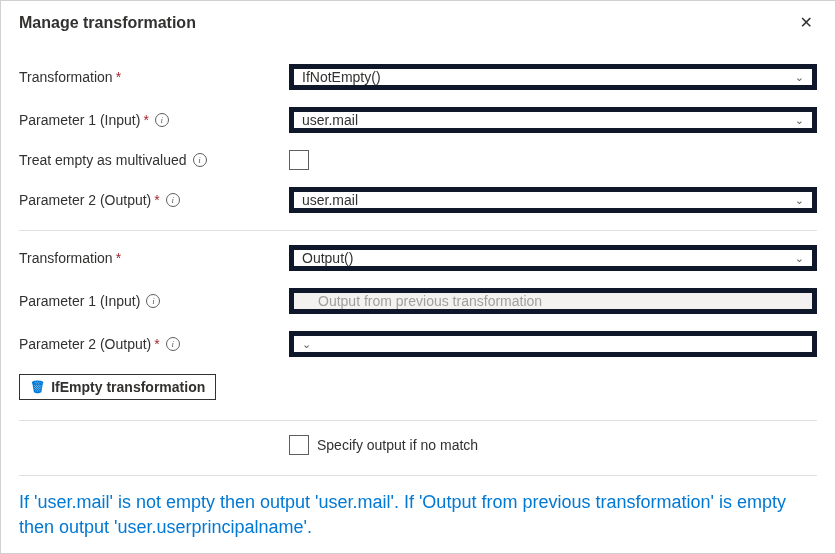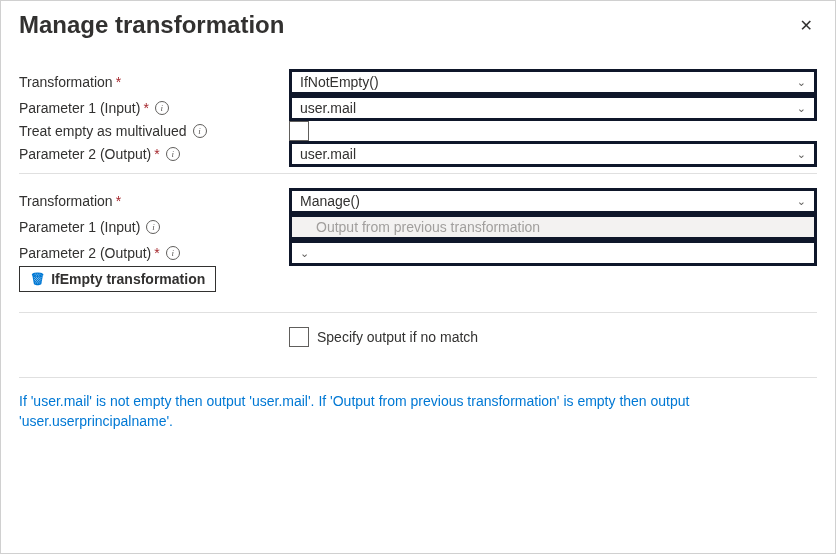--- a/index.html
+++ b/index.html
@@ -14,34 +14,35 @@
       padding: 10px 18px;
       position: relative;
     }
     .header {
       display: flex;
       justify-content: space-between;
       align-items: center;
       margin-bottom: 30px;
     }
     .title {
-      font-size: 24px;
+      font-size: 16px;
       font-weight: 600;
       color: #323130;
     }
     .close {
       font-size: 16px;
       font-weight: 300;
       cursor: pointer;
       color: #323130;
       padding: 2px 4px;
     }
     .row {
       display: flex;
       align-items: center;
+      margin-bottom: 17px;
     }
     .label-col {
       width: 270px;
       flex-shrink: 0;
       display: flex;
       align-items: center;
       font-size: 14px;
       color: #323130;
     }
     .req {
@@ -62,21 +63,21 @@
       font-style: italic;
       font-family: Georgia, serif;
     }
     .field-col {
       flex: 1;
     }
     .select {
       display: flex;
       align-items: center;
       justify-content: space-between;
-      border: 3px solid #0f172a;
+      border: 5px solid #0f172a;
       background: #fff;
       height: 26px;
       padding: 0 8px;
       cursor: pointer;
       font-size: 14px;
     }
     .select.disabled {
       background: #f3f2f1;
       color: #a19f9d;
       cursor: default;
@@ -112,28 +113,28 @@
     }
     .remove-btn .trash {
       color: #0078d4;
       margin-right: 6px;
       font-size: 12px;
     }
     .spec-row {
       display: flex;
       align-items: center;
       margin-left: 270px;
-      margin-bottom: 30px;
+      margin-bottom: 20px;
     }
     .spec-row .checkbox {
       margin-right: 8px;
     }
     .summary {
       color: #0078d4;
-      font-size: 14px;
+      font-size: 18px;
       line-height: 1.4;
       margin-top: 4px;
     }
   </style>
 </head>
 <body>
 
 
 
 <div class="header">
@@ -196,21 +197,21 @@
 <hr class="hr">
 
 
 <div class="row">
   <div class="label-col">
     <span>Transformation</span>
       <span class="req">*</span>
   </div>
   <div class="field-col">
     <div class="select">
-      <span>Manage()</span>
+      <span>Output()</span>
       <span class="chev">⌄</span>
     </div>
   </div>
 </div>
 
 <div class="row">
   <div class="label-col">
     <span>Parameter 1 (Input)</span>
     <span class="info-icon">i</span>
   </div>

